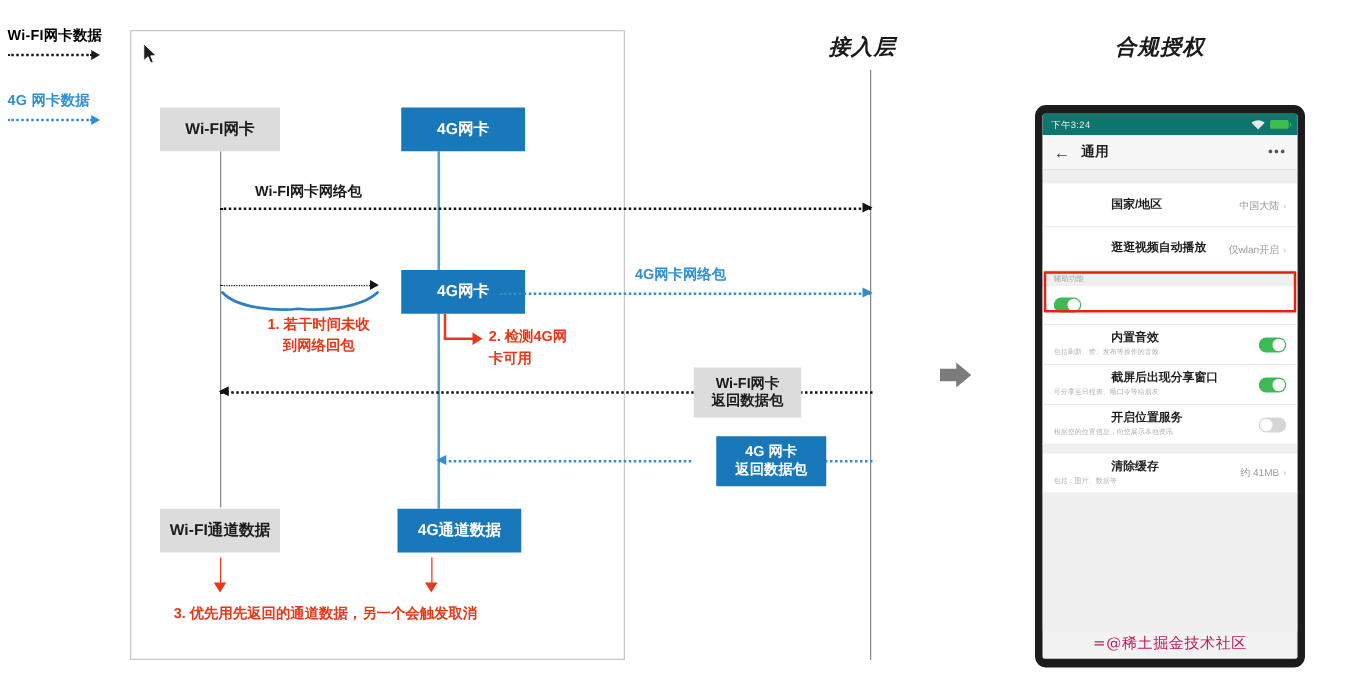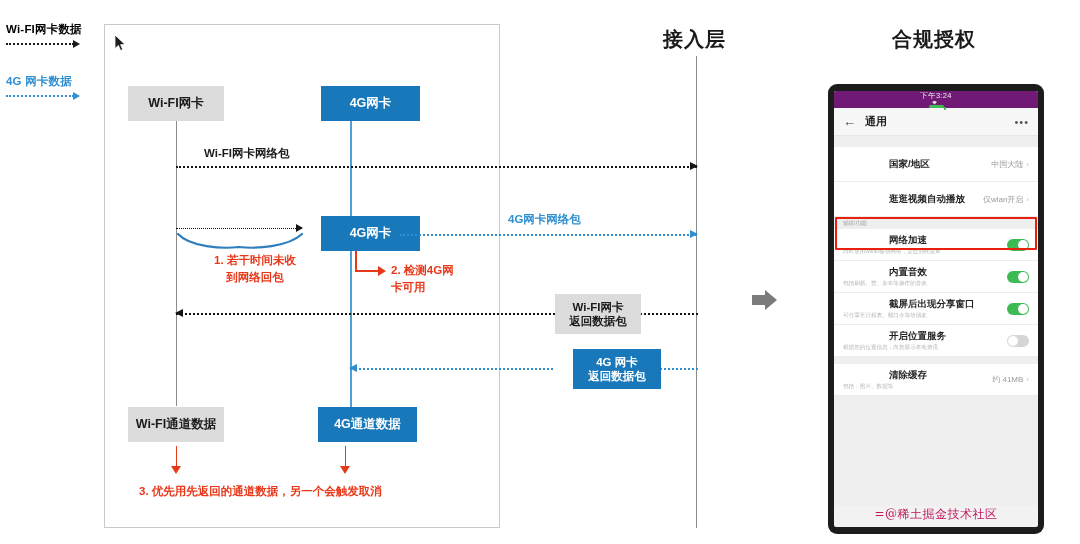--- a/index.html
+++ b/index.html
@@ -30,22 +30,22 @@
   .legend-line .dash.blue{border-top-color:#2f8fd0;}
   .legend-line .head{
     position:absolute;right:0;top:-3px;
     width:0;height:0;border-left:7px solid #1b1b1b;
     border-top:4px solid transparent;border-bottom:4px solid transparent;
   }
   .legend-line .head.blue{border-left-color:#2f8fd0;}
 
   
   .col-title{
-    font-size:20px;font-weight:bold;color:#1a1a1a;
-    letter-spacing:1px;white-space:nowrap;
+    font-size:17px;font-weight:bold;color:#1a1a1a;
+    letter-spacing:1px;white-space:nowrap;font-style:italic;
   }
 
   
   #netlib-panel{
     left:104px;top:24px;width:396px;height:504px;
     border:1px solid #c9c9c9;background:#fff;box-sizing:border-box;
   }
   
   .lifeline{position:absolute;width:1px;background:#8a8a8a;}
   .lifeline.blue{background:#4f9ed4;width:1.5px;}
@@ -109,23 +109,23 @@
     left:828px;top:84px;width:216px;height:450px;
     background:#1c1c1c;border-radius:9px;
     box-sizing:border-box;padding:7px 6px;
   }
   #phone-screen{
     width:100%;height:100%;background:#f2f2f2;
     overflow:hidden;position:relative;
     border-radius:2px;
   }
   #status-bar{
-    height:17px;background:#701a75;color:#efefef;
+    height:17px;background:#0f766e;color:#efefef;
     display:flex;align-items:center;
-    padding:0 7px;font-size:7.5px;flex-direction:column;
+    padding:0 7px;font-size:7.5px;
   }
   #status-time{flex:1;letter-spacing:.3px;}
   .wifi-glyph{margin-right:4px;opacity:.95;}
   .batt{
     width:15px;height:7.5px;border-radius:1.5px;background:#3fbd52;
     position:relative;
   }
   .batt:after{
     content:"";position:absolute;right:-2px;top:2px;width:1.5px;height:3px;
     background:#3fbd52;border-radius:0 1px 1px 0;
@@ -327,24 +327,20 @@
       </div>
       <span class="row-val">仅wlan开启</span>
       <span class="chev">›</span>
     </div>
 
     <div class="sec-gap labeled">
       <span>辅助功能</span>
     </div>
 
     <div class="row">
-      <div class="row-txt">
-        <div class="row-title">网络加速</div>
-        <div class="row-sub">同时使用wifi和移动网络，这会消耗流量</div>
-      </div>
       <span class="toggle"></span>
     </div>
 
     <div class="row">
       <div class="row-txt">
         <div class="row-title">内置音效</div>
         <div class="row-sub">包括刷新、赞、发布等操作的音效</div>
       </div>
       <span class="toggle"></span>
     </div>

